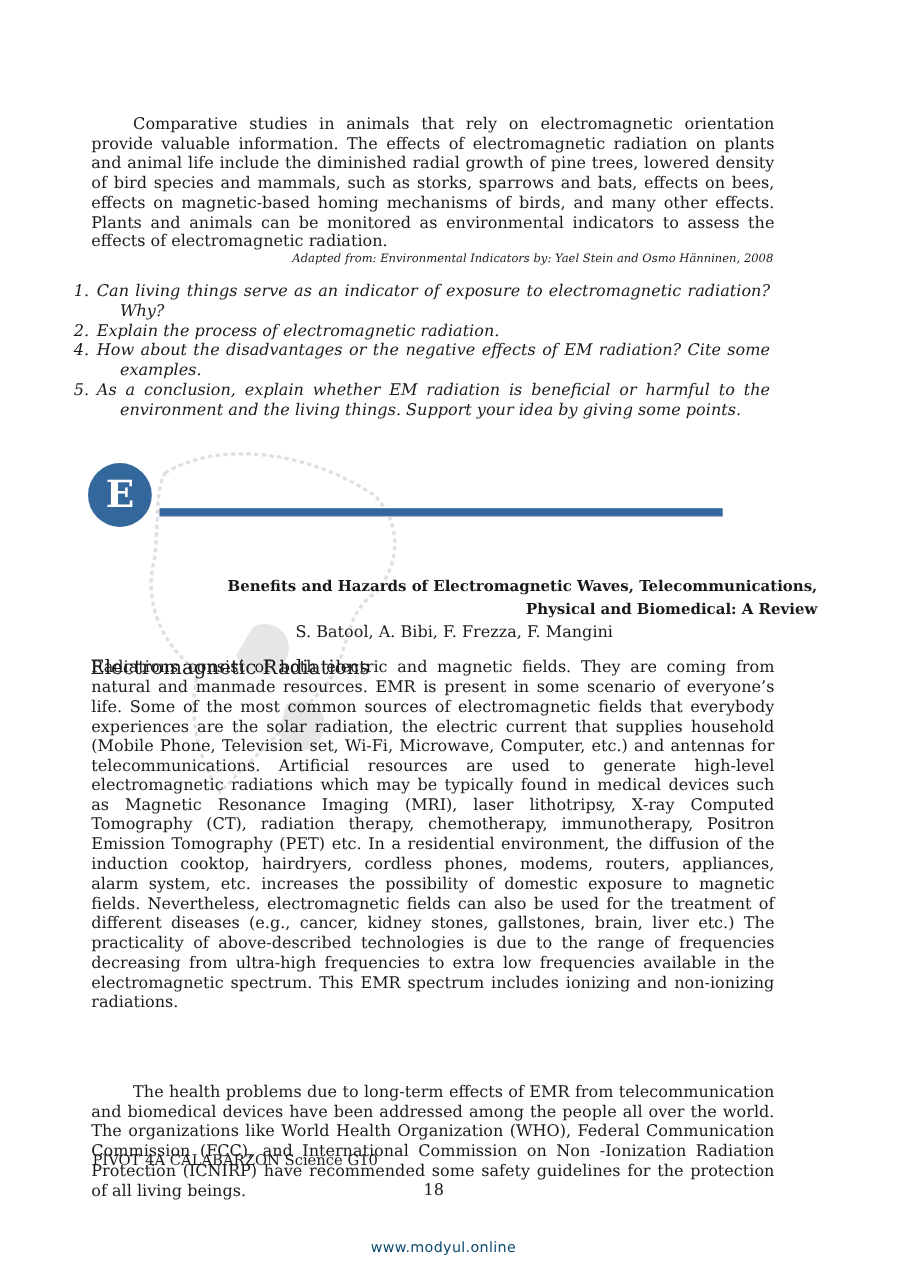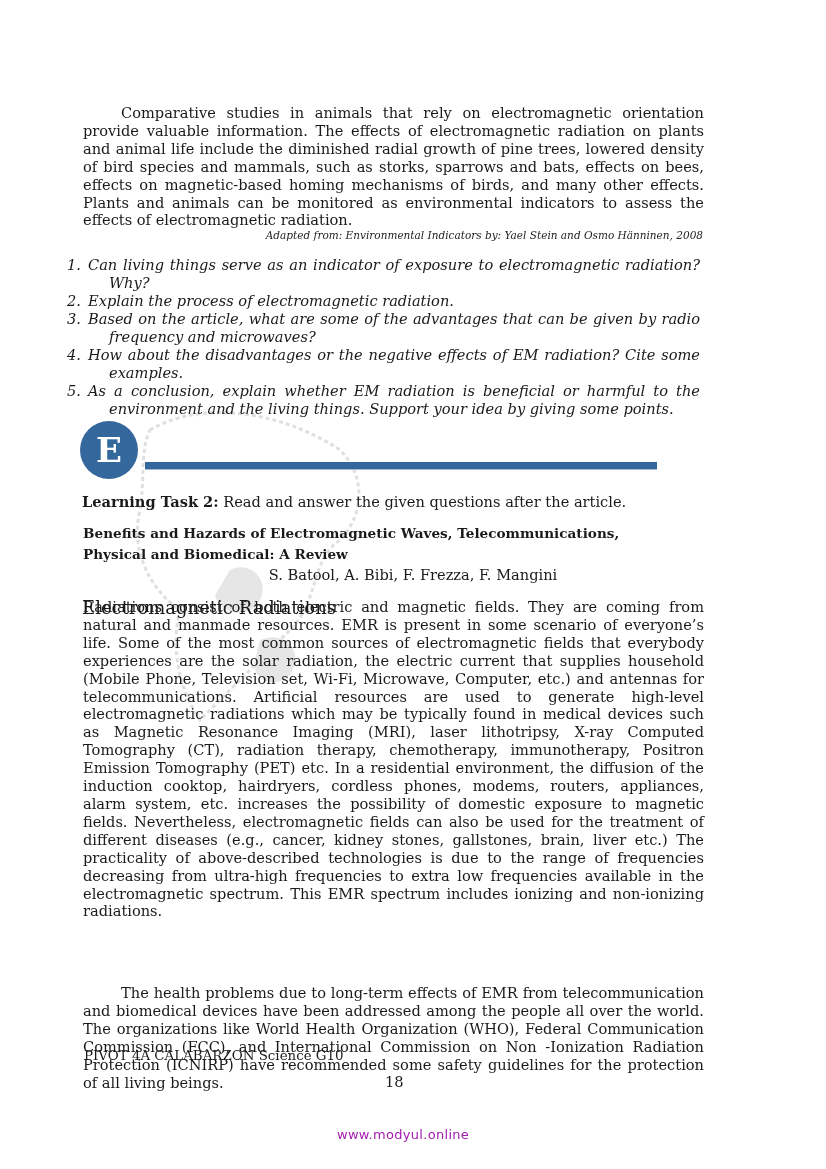--- a/index.html
+++ b/index.html
@@ -85,21 +85,21 @@
     .task-line {
       position: absolute;
       top: 493px; left: 82px;
       font-size: 14.6px;
     }
     .task-line b { font-weight: bold; }
     .article-title {
       position: absolute;
       top: 523px; left: 83px;
       width: 660px;
-      text-align: left;
+      text-align: right;
       font-weight: bold;
       font-size: 13.6px;
       line-height: 21px;
     }
     .authors {
       position: absolute;
       top: 566px; left: 83px;
       width: 660px;
       text-align: center;
       font-size: 14.6px;
@@ -120,52 +120,48 @@
     .footer-page {
       position: absolute;
       top: 1073px; left: 385px;
       font-size: 14.6px;
     }
     .footer-site {
       position: absolute;
       top: 1127px; left: 337px;
       font-family: "DejaVu Sans", "Liberation Sans", sans-serif;
       font-size: 13px;
-      color: #a21caf;
+      color: #0c4a6e;
       letter-spacing: 0.3px;
     }
   </style>
 </head>
 <body>
 
 <div class="page">
 
   <svg class="watermark" viewBox="0 0 300 360">
     <path d="M40 40 C 90 10, 170 20, 230 60 C 260 90, 250 130, 230 150 C 200 170, 210 210, 180 240 C 150 270, 120 300, 90 330 C 70 300, 60 260, 70 220 C 40 200, 20 160, 30 120 C 35 90, 30 60, 40 40 Z" fill="none" stroke="#555" stroke-width="3" stroke-dasharray="4 3"></path>
     <path d="M120 180 C 140 170, 160 190, 150 210 C 140 230, 110 225, 105 205 Z" fill="#777"></path>
     <path d="M150 250 C 175 240, 195 260, 180 285 C 165 300, 140 290, 145 270 Z" fill="#777"></path>
   </svg>
 
   <p class="text-block p1 indent" style="margin:0;">Comparative studies in animals that rely on electromagnetic orientation provide valuable information. The effects of electromagnetic radiation on plants and animal life include the diminished radial growth of pine trees, lowered density of bird species and mammals, such as storks, sparrows and bats, effects on bees, effects on magnetic-based homing mechanisms of birds, and many other effects. Plants and animals can be monitored as environmental indicators to assess the effects of electromagnetic radiation.</p>
   <div class="citation">Adapted from: Environmental Indicators by: Yael Stein and Osmo Hänninen, 2008</div>
 
   <ol class="questions">
     <li><span class="num">1.</span><span>Can living things serve as an indicator of exposure to electromagnetic radiation? Why?</span></li>
     <li><span class="num">2. </span><span>Explain the process of electromagnetic radiation.</span></li>
-    <li><span class="num">3. </span><span>Based on the article, what are some of the advantages that can be given by radio frequency and microwaves?</span></li>
     <li><span class="num">4. </span><span>How about the disadvantages or the negative effects of EM radiation? Cite some examples.</span></li>
     <li><span class="num">5. </span><span>As a conclusion, explain whether EM radiation is beneficial or harmful to the environment and the living things. Support your idea by giving some points.</span></li>
   </ol>
 
   <div class="e-badge">E</div>
   <div class="e-bar"></div>
 
-  <div class="task-line">
-    <b>Learning Task 2:</b><span> Read and answer the given questions after the article.</span>
-  </div>
 
   <div class="article-title">
     <div>Benefits and Hazards of Electromagnetic Waves, Telecommunications,</div>
     <div>Physical and Biomedical: A Review</div>
   </div>
   <div class="authors">S. Batool, A. Bibi, F. Frezza, F. Mangini</div>
 
   <div class="section-heading">Electromagnetic Radiations</div>
 
   <p class="text-block p2" style="margin:0;">Radiations consist of both electric and magnetic fields. They are coming from natural and manmade resources. EMR is present in some scenario of everyone’s life. Some of the most common sources of electromagnetic fields that everybody experiences are the solar radiation, the electric current that supplies household (Mobile Phone, Television set, Wi-Fi, Microwave, Computer, etc.) and antennas for telecommunications. Artificial resources are used to generate high-level electromagnetic radiations which may be typically found in medical devices such as Magnetic Resonance Imaging (MRI), laser lithotripsy, X-ray Computed Tomography (CT), radiation therapy, chemotherapy, immunotherapy, Positron Emission Tomography (PET) etc. In a residential environment, the diffusion of the induction cooktop, hairdryers, cordless phones, modems, routers, appliances, alarm system, etc. increases the possibility of domestic exposure to magnetic fields. Nevertheless, electromagnetic fields can also be used for the treatment of different diseases (e.g., cancer, kidney stones, gallstones, brain, liver etc.) The practicality of above-described technologies is due to the range of frequencies decreasing from ultra-high frequencies to extra low frequencies available in the electromagnetic spectrum. This EMR spectrum includes ionizing and non-ionizing radiations.</p>

